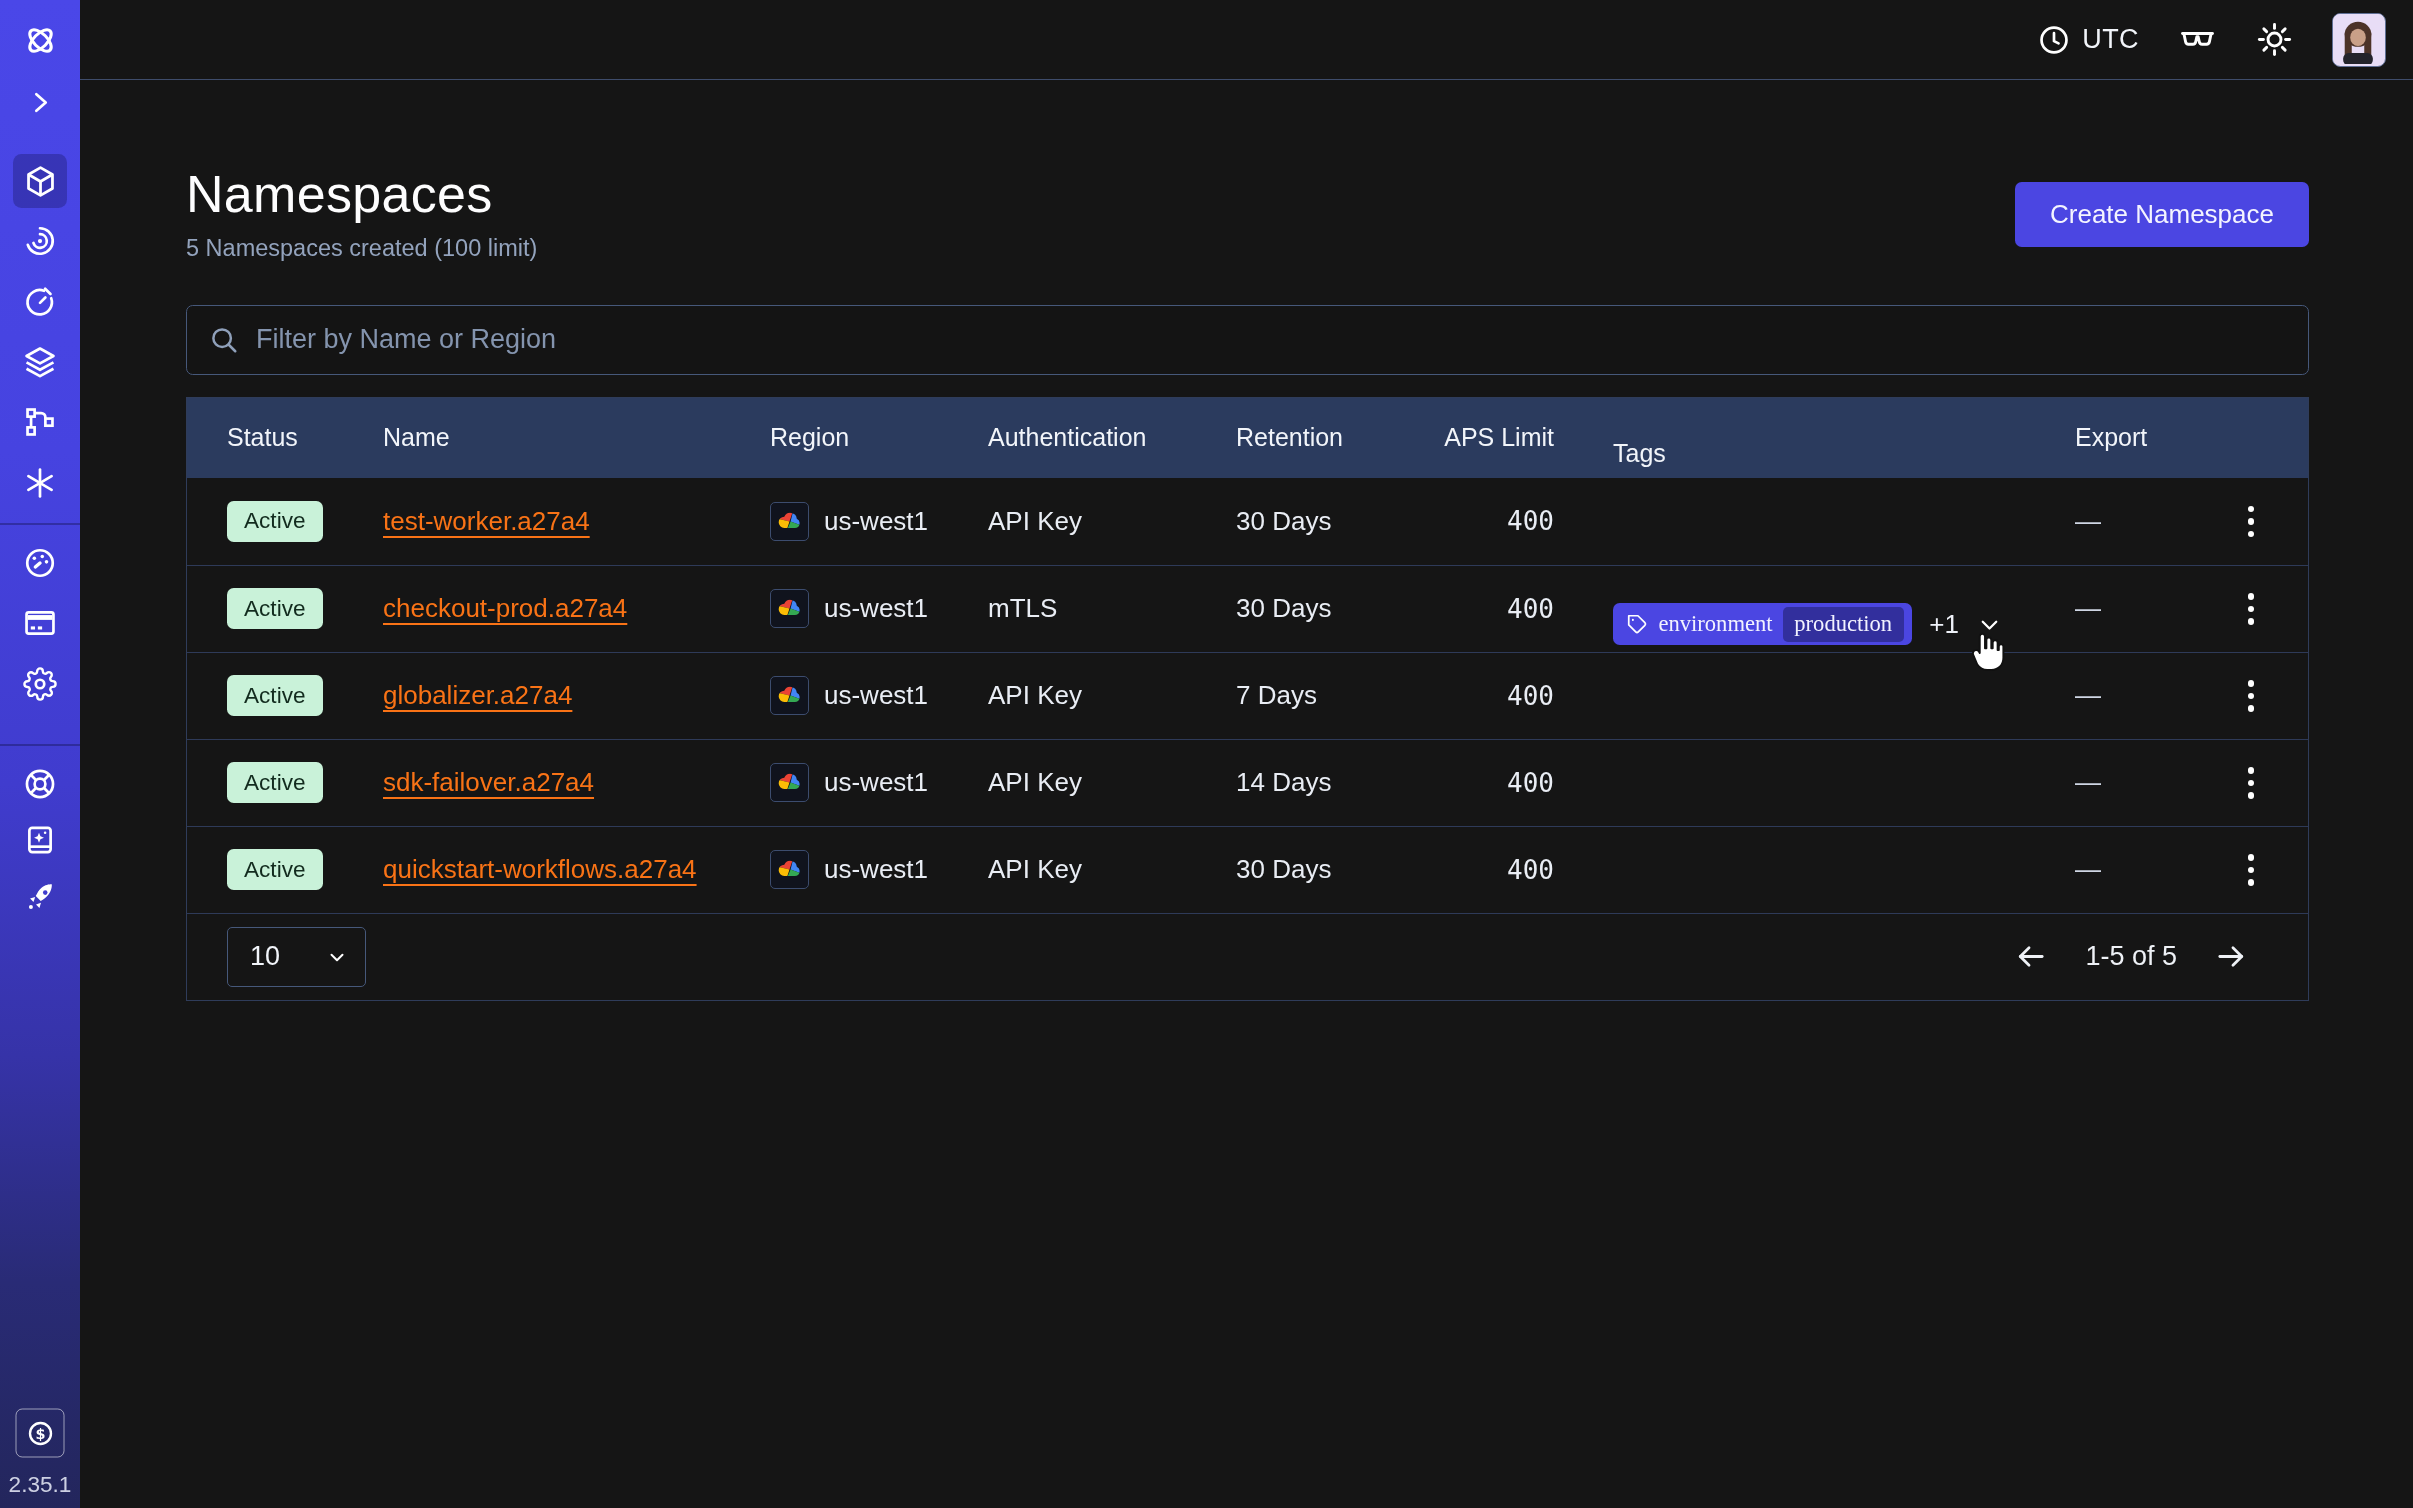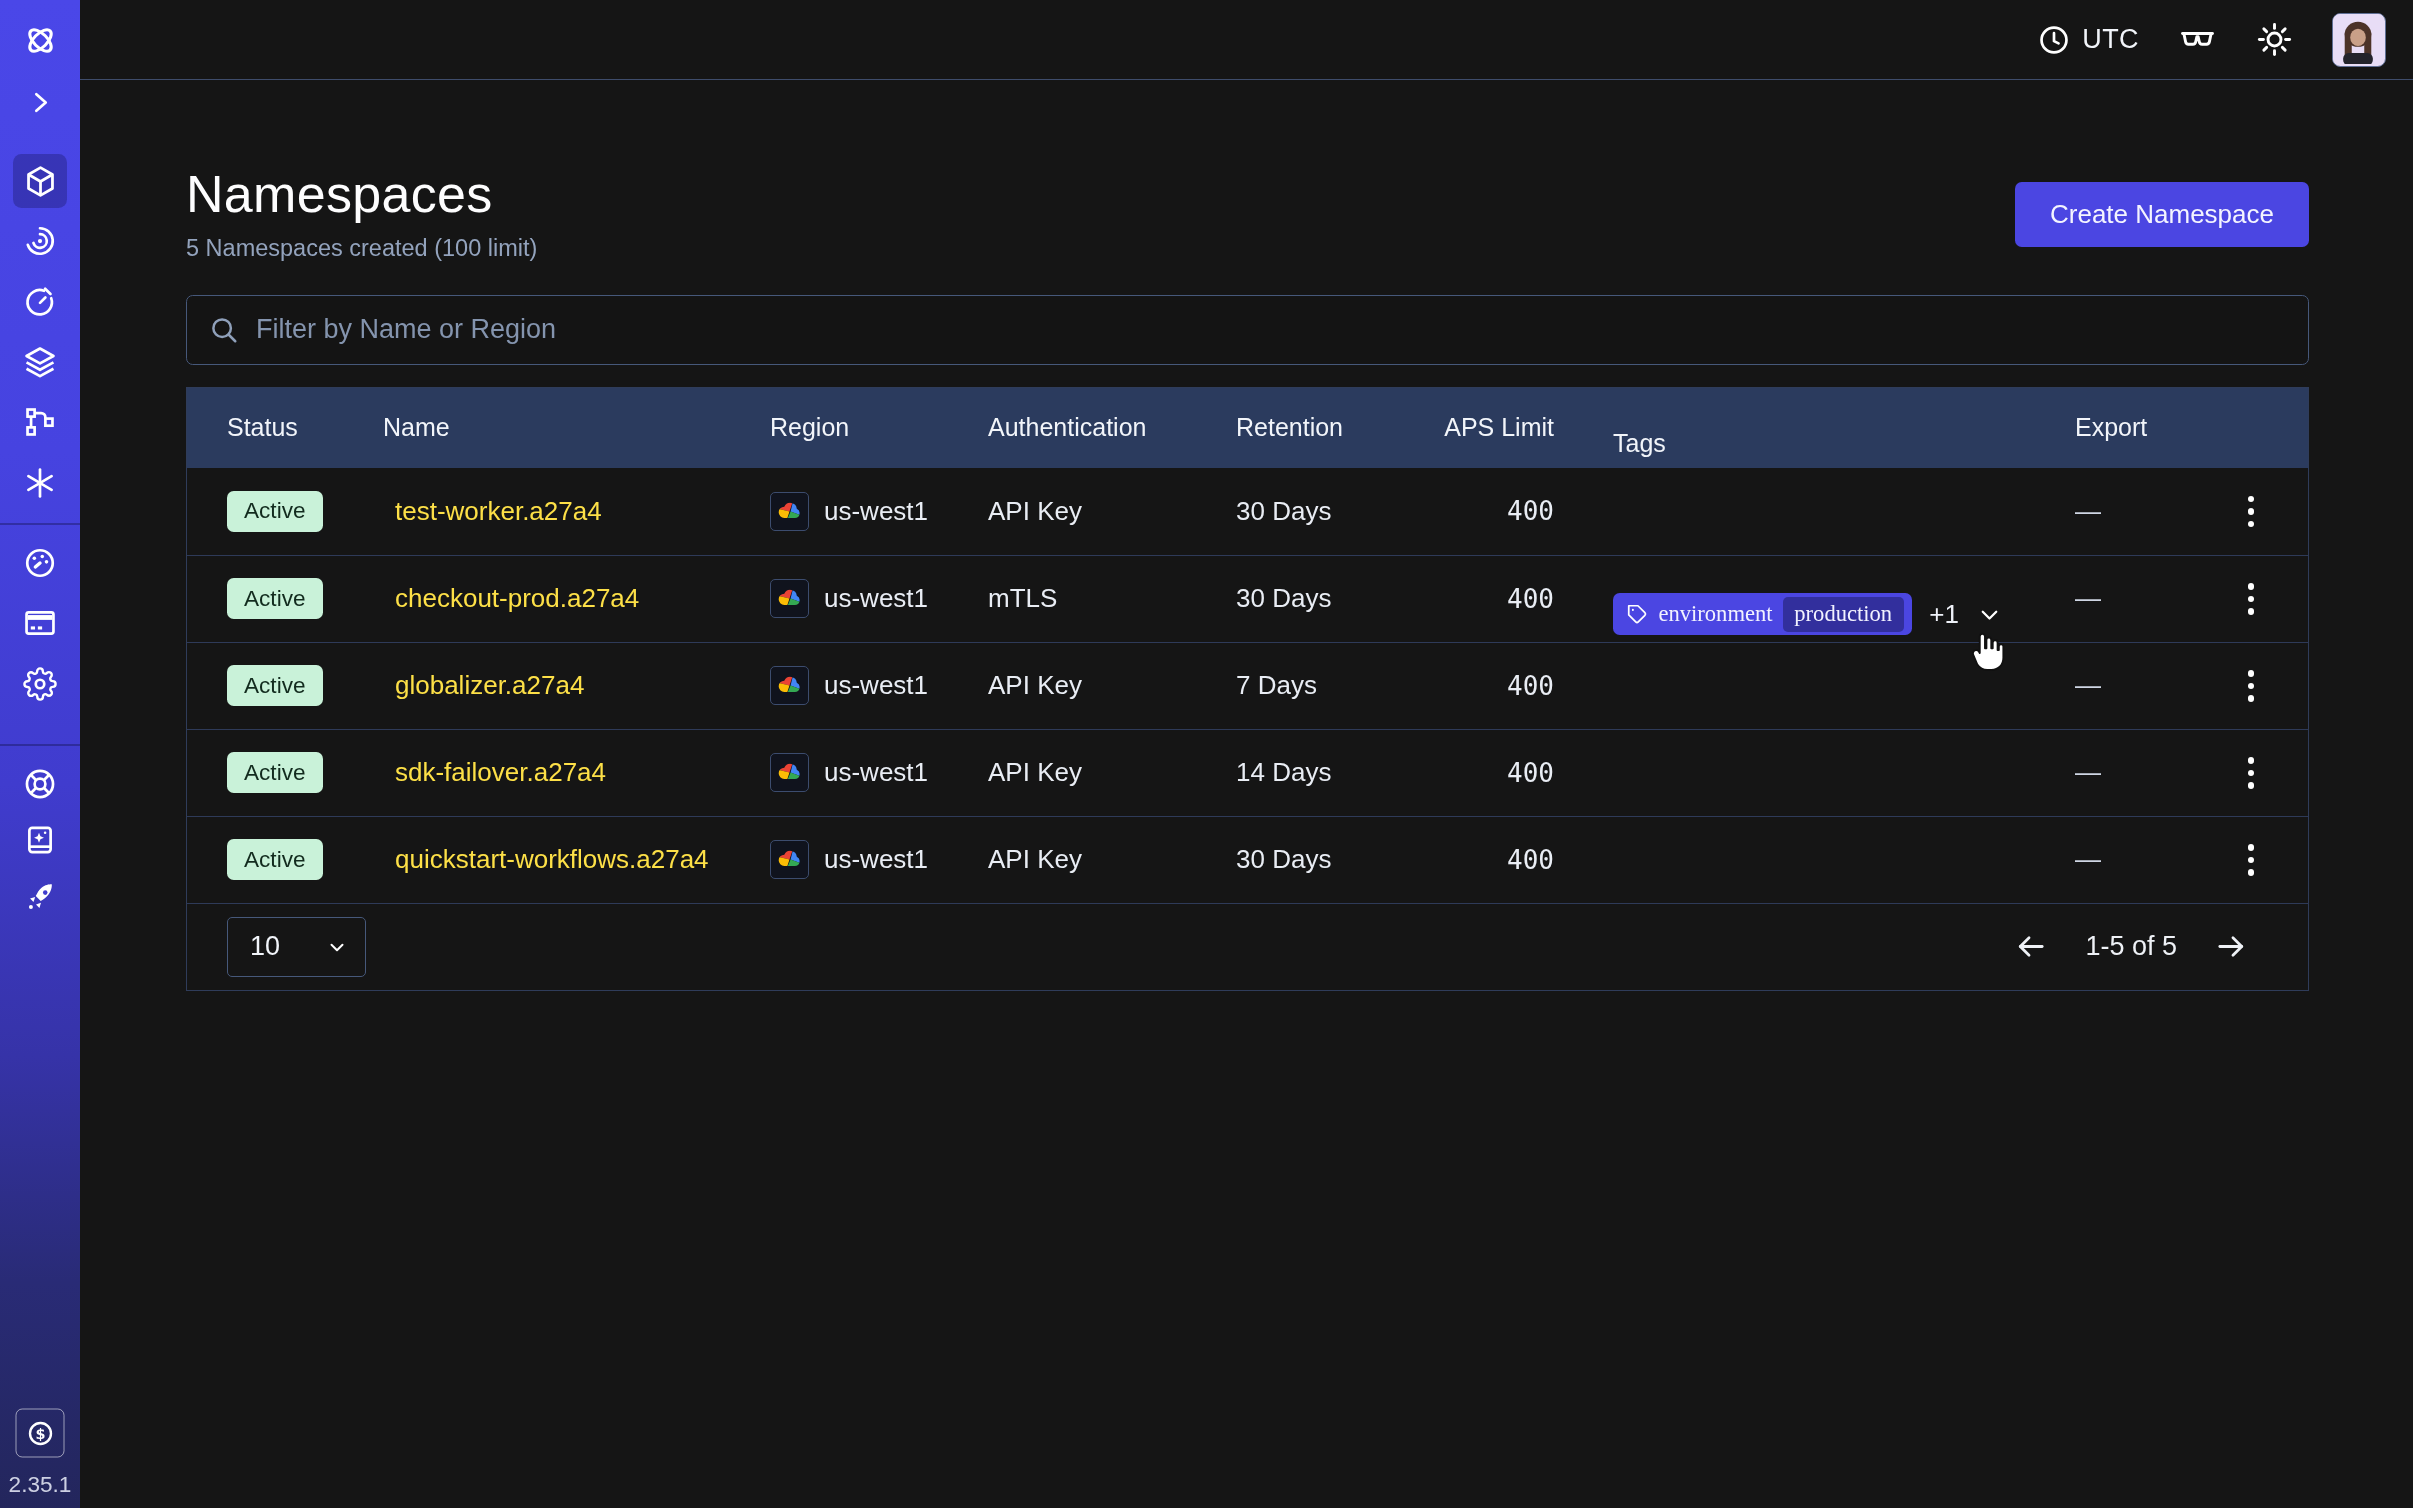--- a/index.html
+++ b/index.html
@@ -35,38 +35,38 @@
   .tb-icon { display:flex; align-items:center; justify-content:center; cursor:pointer; }
   .avatar { width:54px; height:54px; border-radius:8.4px; border:1.7px solid #5f6f95; overflow:hidden; cursor:pointer; background:#e8ddf6;}
   
   .content { position:absolute; left:80px; top:80px; right:0; bottom:0; padding:87px 104px 0 106px; }
   .page-head { display:flex; align-items:center; justify-content:space-between; }
   .title { font-size:52px; font-weight:500; letter-spacing:0.3px; color:#fdfdfe; line-height:1.05; }
   .subtitle { margin-top:13.4px; font-size:23.5px; color:#93a3bd; }
   .create-btn { background:#4b46e2; color:#f4f4ff; font-size:26px; font-family:inherit;
     border:none; border-radius:6.7px; height:65px; padding:0 35px; cursor:pointer; }
   
-  .filter { margin-top:33px; height:70px; border:1.7px solid #46587a; border-radius:6.7px;
+  .filter { margin-top:43px; height:70px; border:1.7px solid #46587a; border-radius:6.7px;
     display:flex; align-items:center; gap:17px; padding:0 22px; background:#141414; }
   .filter input { flex:1; background:transparent; border:none; outline:none; color:#e8ecf4;
     font-size:27px; font-family:inherit; }
   .filter input::placeholder { color:#8494ae; }
   
   .table { margin-top:22px; border:1.7px solid #2f3c5a; }
   .grid { display:grid; grid-template-columns:156px 387px 218px 248px 191px 127px 1fr 159px 34px;
     align-items:center; padding:0 40px; }
   .thead { background:#2b3b5e; height:80px; font-size:25px; font-weight:500; color:#f2f5fa; }
   .row { height:87px; font-size:26px; color:#e9edf4; }
   .row + .row { border-top:1.7px solid #2e3a58; }
   .cell-tags { padding-left:59px; display:flex; align-items:center; gap:17px;margin-top:31px; }
   .cell-aps { text-align:right; font-family:"DejaVu Sans Mono", monospace; }
   .thead .cell-aps { font-family:inherit; }
   .badge { display:inline-block; background:#c9f2d9; color:#122b1e; font-size:22.6px; font-weight:500;
     padding:7.5px 17px; border-radius:6.7px; }
-  .name-link { color:#fde047; text-underline-offset:5.9px; text-decoration-thickness:1.7px; cursor:pointer; font-weight:400;margin-left:12px;}
+  .name-link { color:#f97316; text-decoration:underline; text-underline-offset:5.9px; text-decoration-thickness:1.7px; cursor:pointer; font-weight:400;}
   .region { display:flex; align-items:center; gap:15px; }
   .gcp-box { width:39px; height:39px; border:1.7px solid #3c4c6e; border-radius:5px; background:#10131d;
     display:flex; align-items:center; justify-content:center; }
   .pill { display:inline-flex; align-items:center; gap:10px; height:42px; background:#4b46e2;
     border-radius:6.7px; padding:0 8.4px 0 13.4px; font-size:22.6px; color:#f2f2ff; cursor:pointer;font-family:Liberation Serif, serif; }
   .pill-inner { background:rgba(10,10,45,0.38); border-radius:5px; padding:4.2px 11.7px; }
   .plus-more { font-size:26px; color:#eef1f8; }
   .dash { color:#cfd6e4; }
   .kebab { display:flex; flex-direction:column; gap:5.9px; align-items:center; cursor:pointer; padding:6.7px; }
   .kebab span { width:6.7px; height:6.7px; border-radius:50%; background:#fff; }

